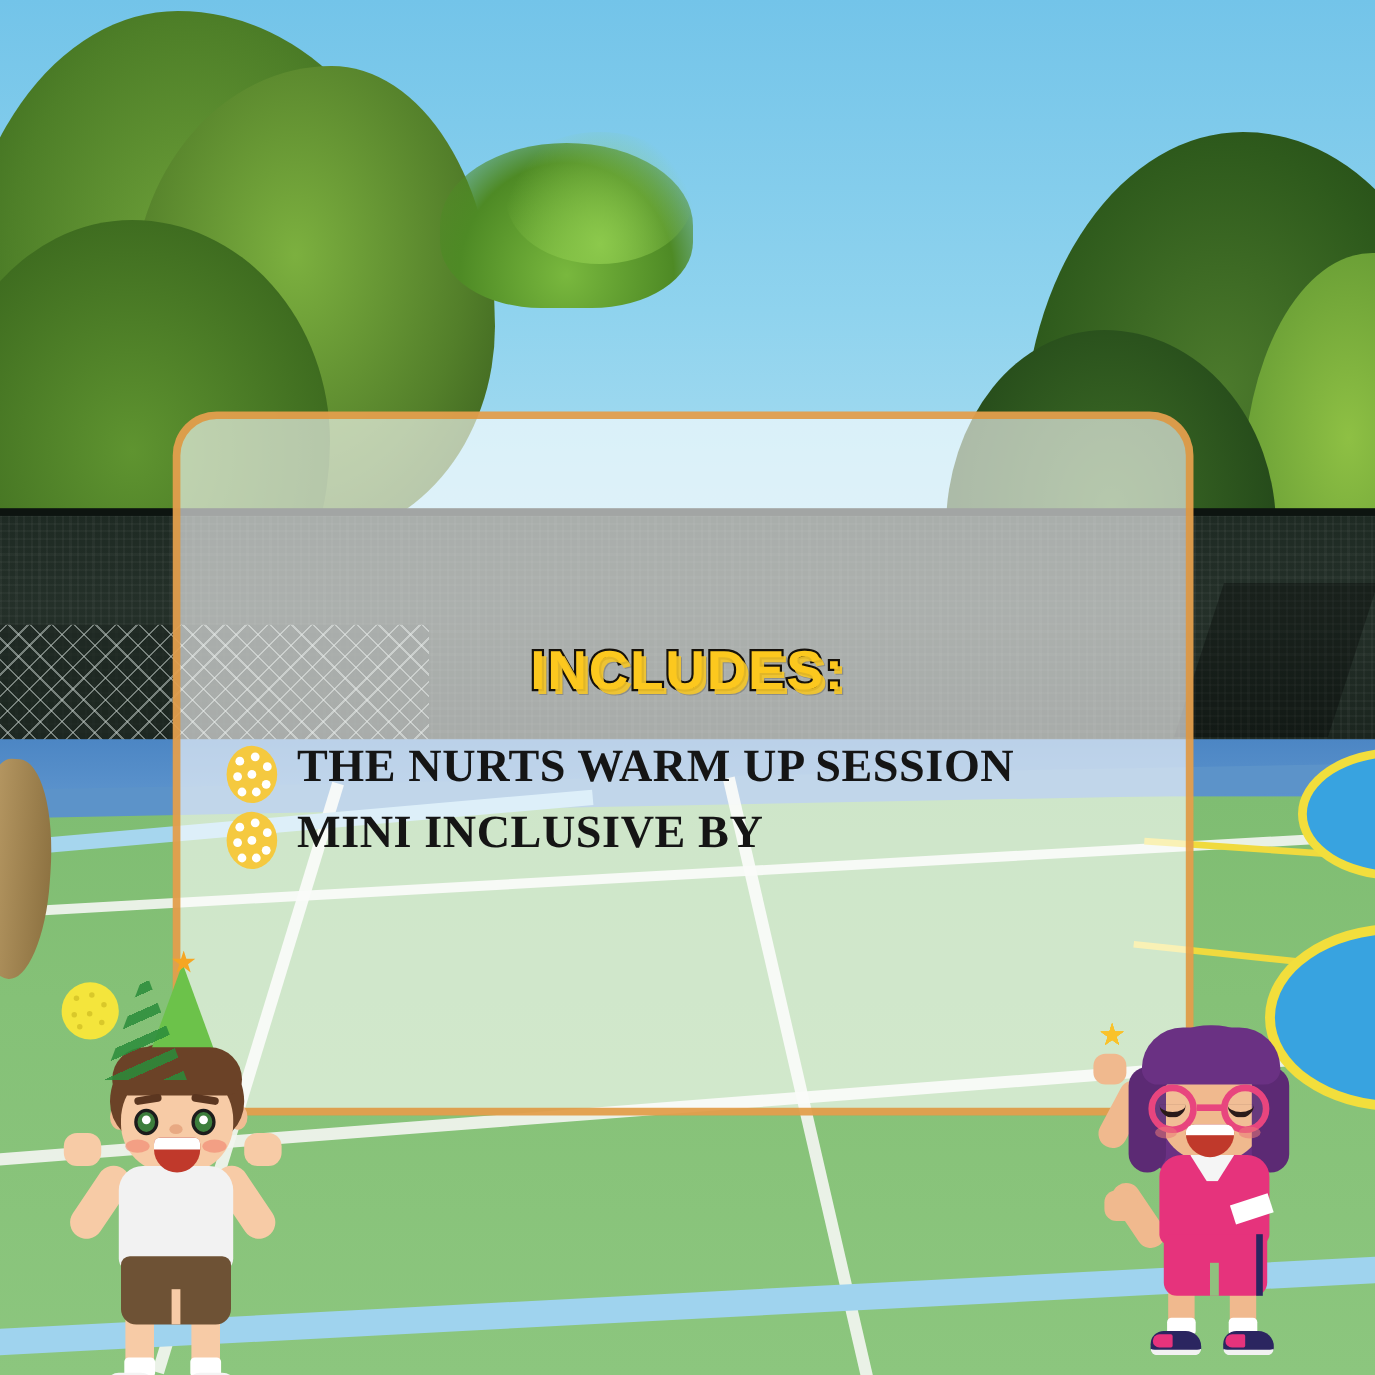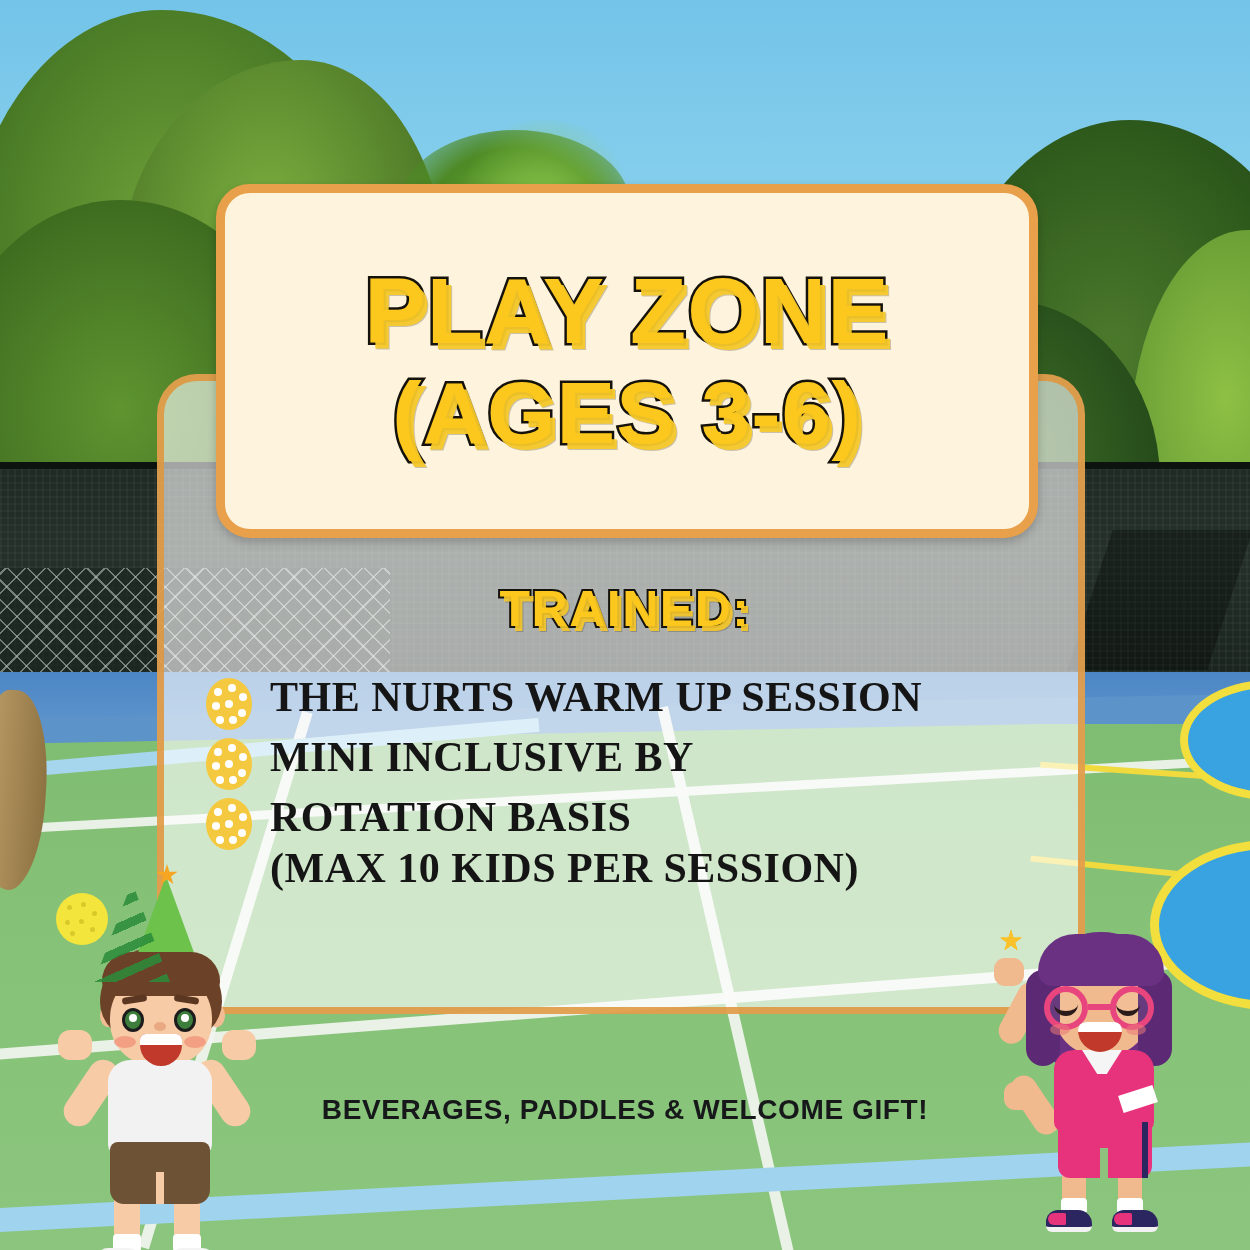--- a/index.html
+++ b/index.html
@@ -422,26 +422,22 @@
         <i></i>
         <i></i>
         <i></i>
         <i></i>
         <i></i>
     </div>
   </div>
 
   <div class="outer-panel"></div>
 
-  <div class="title-card">
-    <div class="stroked title-1">PLAY ZONE</div>
-    <div class="stroked title-2">(AGES 3-6)</div>
-  </div>
-
-  <div class="includes">TRAINED:</div>
+
+  <div class="includes">INCLUDES:</div>
 
   <div class="list">
 
     <div class="bullet-row">
       <span class="pb">
         <i></i>
           <i></i>
           <i></i>
           <i></i>
           <i></i>
@@ -463,41 +459,24 @@
           <i></i>
           <i></i>
           <i></i>
           <i></i>
       </span>
       <span class="bullet-lines">
         <div class="btext">MINI INCLUSIVE BY</div>
       </span>
     </div>
 
-    <div class="bullet-row">
-      <span class="pb">
-        <i></i>
-          <i></i>
-          <i></i>
-          <i></i>
-          <i></i>
-          <i></i>
-          <i></i>
-          <i></i>
-      </span>
-      <span class="bullet-lines">
-        <div class="btext">ROTATION BASIS</div>
-        <div class="btext sub">(MAX 10 KIDS PER SESSION)</div>
-      </span>
-    </div>
 
   </div>
 
   <div class="footer">
-    <div>BEVERAGES, PADDLES &amp; WELCOME GIFT!</div>
   </div>
 
   <div class="kid boy">
     <span class="star"></span>
     <span class="hat"></span>
     <span class="hat-stripes"></span>
     <span class="hair"></span>
     <span class="ear l"></span>
     <span class="ear r"></span>
     <span class="face"></span>

